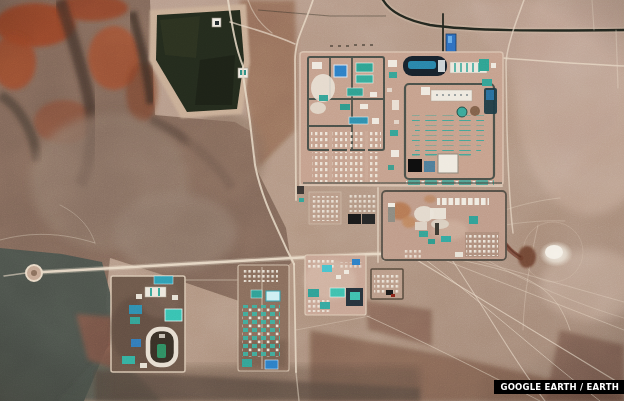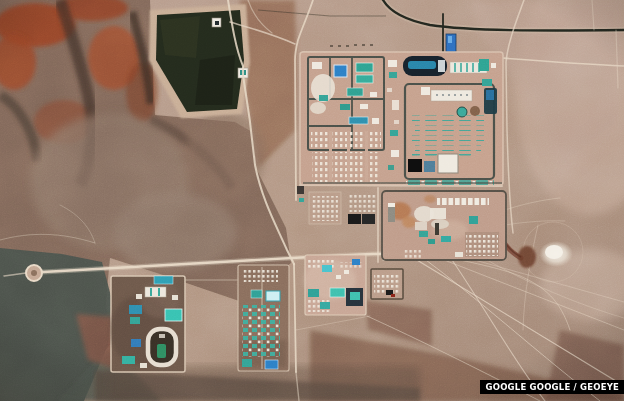--- a/index.html
+++ b/index.html
@@ -358,15 +358,15 @@
     <rect x="374" y="273" width="26" height="22" fill="url(#dotsW2)" opacity=".9"></rect>
     <rect x="386" y="290" width="7" height="5" fill="#1c1c1c"></rect>
     <rect x="391" y="294" width="4" height="3" fill="#8a2418"></rect>
   </g>
 
   <rect width="624" height="401" filter="url(#grain)" opacity=".15" style="mix-blend-mode:overlay"></rect>
   <rect width="624" height="401" fill="url(#vigGrad)"></rect>
 </svg>
 
 <div class="attribution">
-  <span>GOOGLE GOOGLE / GEOEYE</span>
+  <span>GOOGLE EARTH / EARTH</span>
 </div>
 </div>
 
 </body></html>

